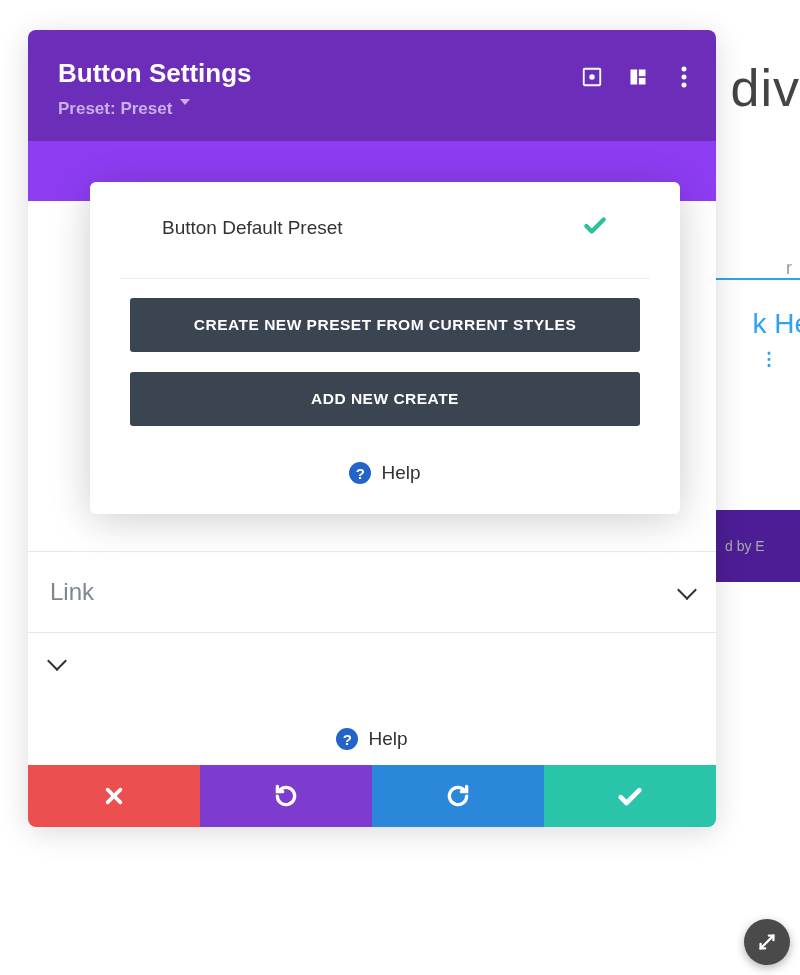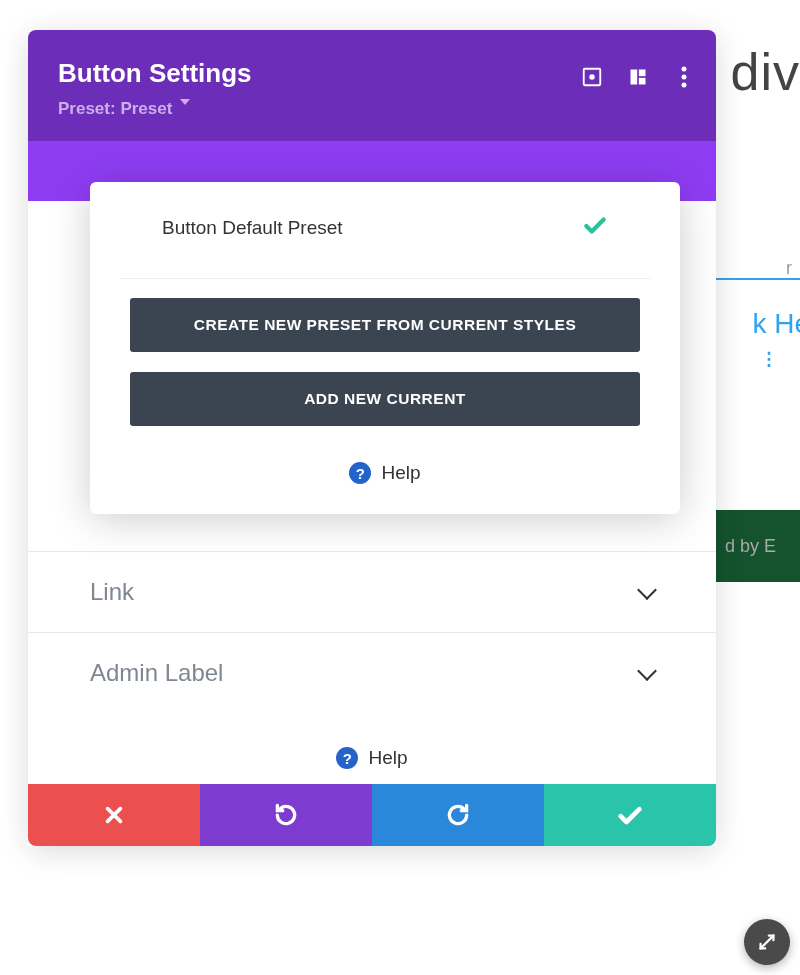--- a/index.html
+++ b/index.html
@@ -6,21 +6,21 @@
     body {
       font-family: -apple-system, BlinkMacSystemFont, "Segoe UI", Helvetica, Arial, sans-serif;
       width: 800px;
       height: 975px;
       background: #fff;
       position: relative;
       overflow: hidden;
     }
     .bg-right {
       position: absolute;
-      top: 42px;
+      top: 58px;
       right: 0;
       font-size: 52px;
       color: #444;
       font-weight: 300;
       letter-spacing: 1px;
     }
     .bg-blue-text {
       position: absolute;
       top: 308px;
       right: -10px;
@@ -43,26 +43,26 @@
       width: 85px;
       height: 2px;
       background: #2ea3f2;
     }
     .bg-darkbar {
       position: absolute;
       top: 510px;
       right: 0;
       width: 90px;
       height: 72px;
-      background: #14532d;
+      background: #4c1d95;
       color: #aaa;
       display: flex;
       align-items: center;
       padding-left: 15px;
-      font-size: 18px;
+      font-size: 14px;
     }
     .bg-r-partial {
       position: absolute;
       top: 258px;
       right: 8px;
       color: #999;
       font-size: 18px;
     }
     .modal {
       position: absolute;
@@ -192,21 +192,21 @@
     .modal-body {
       background: #fff;
     }
     .accordion-spacer {
       height: 350px;
     }
     .accordion {
       display: flex;
       justify-content: space-between;
       align-items: center;
-      padding: 26px 62px;
+      padding: 26px 22px;
       border-top: 1px solid #e8e8e8;
       cursor: pointer;
     }
     .accordion:last-of-type {
       border-bottom: 1px solid #e8e8e8;
     }
     .accordion-label {
       color: #7f8791;
       font-size: 24px;
       font-weight: 400;
@@ -308,21 +308,20 @@
   <div class="purple-bar"></div>
 
   <div class="modal-body">
     <div class="accordion-spacer"></div>
 
     <div class="accordion">
       <span class="accordion-label">Link</span>
       <span class="chevron-down"></span>
     </div>
     <div class="accordion">
-      <span class="accordion-label">Admin Label</span>
       <span class="chevron-down"></span>
     </div>
 
     <div class="modal-help-footer">
       <div class="help-icon">?</div>
       <span class="help-label">Help</span>
     </div>
 
     <div class="action-bar">
       <button class="action-btn btn-cancel">
@@ -354,21 +353,21 @@
   <div class="preset-popover">
     <div class="preset-item">
       <span class="preset-item-label">Button Default Preset</span>
       <span class="preset-check">
         <svg width="26" height="26" viewBox="0 0 24 24" fill="none" stroke="#2ac29a" stroke-width="4" stroke-linecap="round" stroke-linejoin="round">
           <polyline points="4 13 9 18 20 7"></polyline>
         </svg>
       </span>
     </div>
     <button class="preset-btn">CREATE NEW PRESET FROM CURRENT STYLES</button>
-    <button class="preset-btn">ADD NEW CURRENT</button>
+    <button class="preset-btn">ADD NEW CREATE</button>
     <div class="help-row">
       <div class="help-icon">?</div>
       <span class="help-label">Help</span>
     </div>
   </div>
 </div>
 
 <div class="resize-handle">
   <svg width="22" height="22" viewBox="0 0 24 24" fill="none" stroke="#fff" stroke-width="2.5" stroke-linecap="round">
     <line x1="5" y1="19" x2="19" y2="5"></line>

